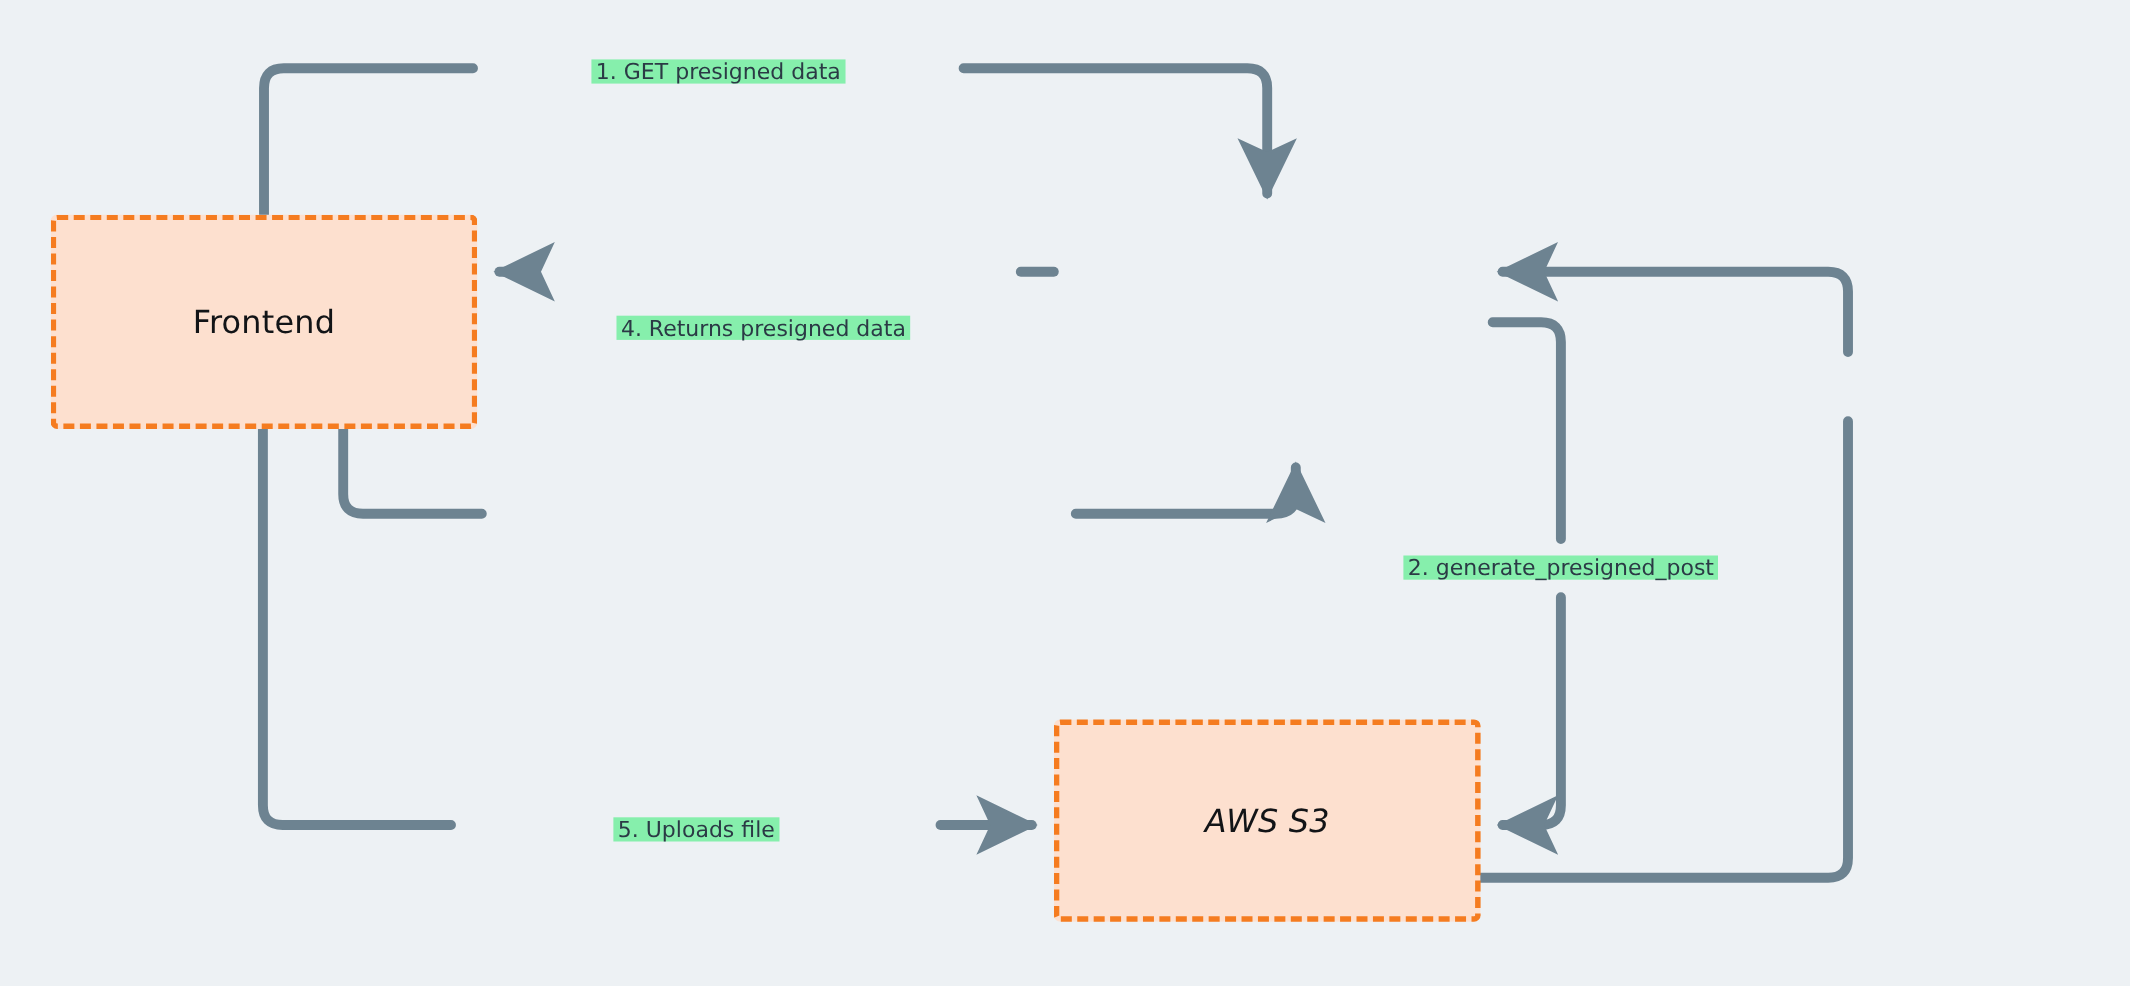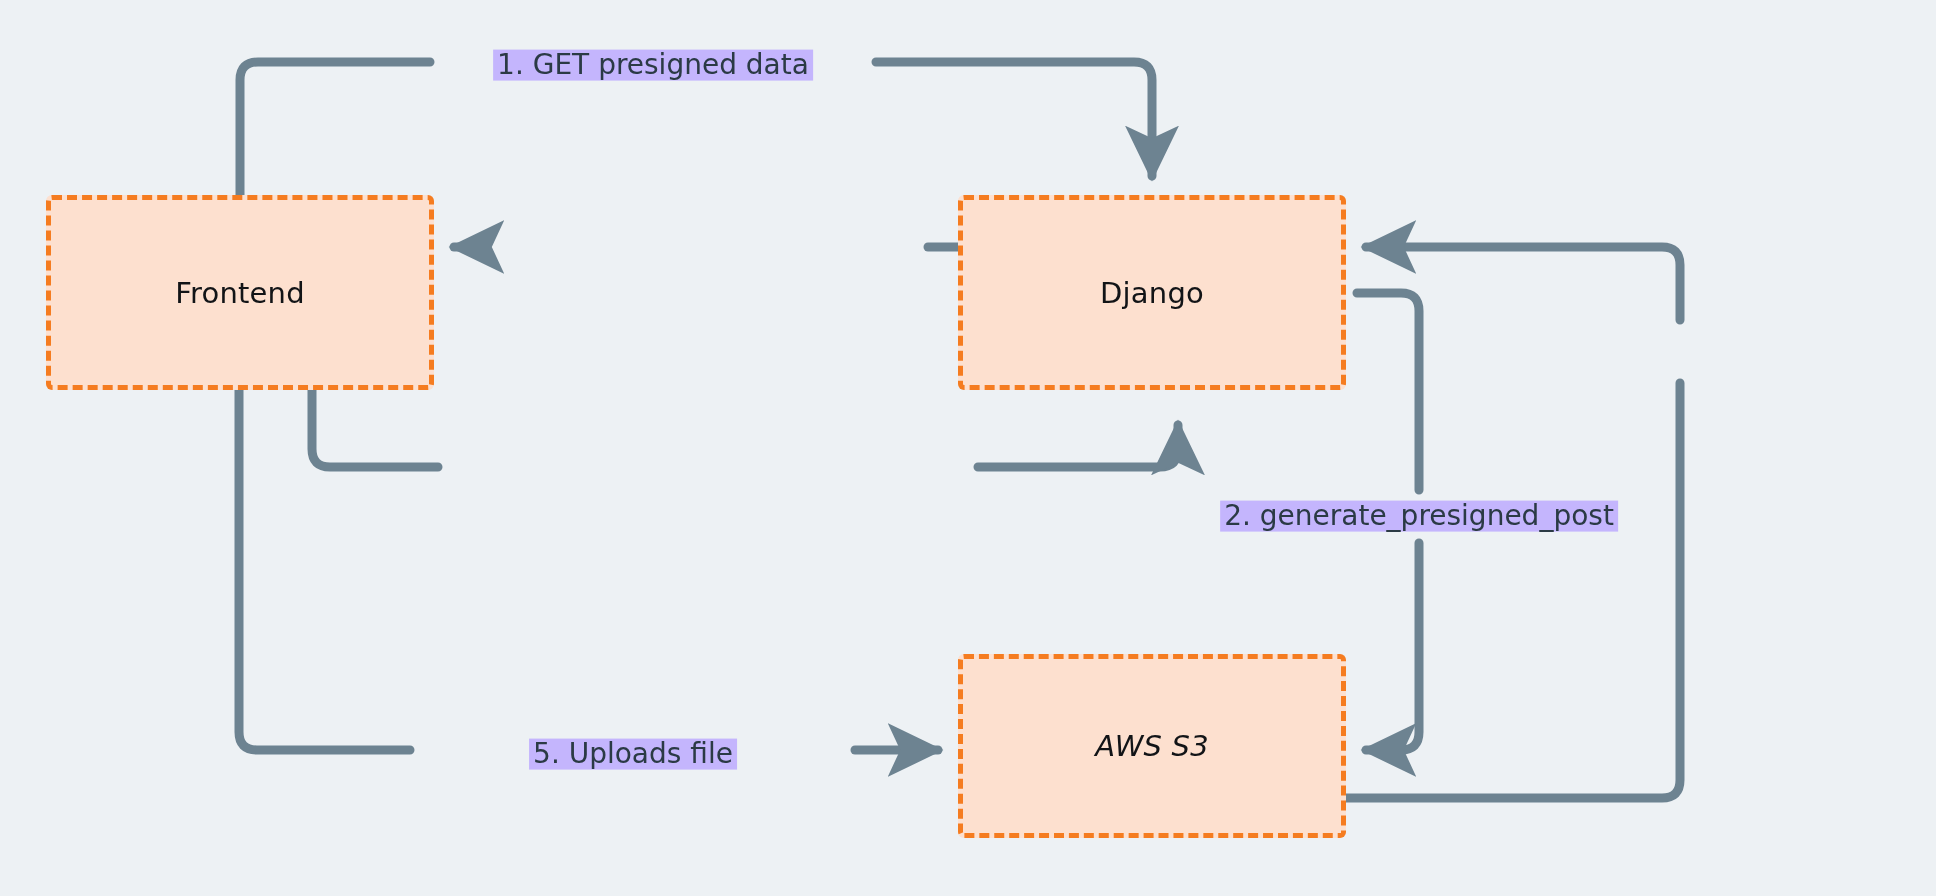--- a/index.html
+++ b/index.html
@@ -33,25 +33,25 @@
   }
   .node-label {
     font-size: 29px;
     color: #121417;
     font-family: "DejaVu Sans", sans-serif;
     letter-spacing: 0.2px;
     white-space: pre;
   }
   .edge-label {
     position: absolute;
-    font-size: 28px;
+    font-size: 20px;
     color: #2b3a45;
     font-family: "DejaVu Sans", sans-serif;
     white-space: pre;
-    background: #c4b5fd;
+    background: #86efac;
     line-height: 1.1;
     padding: 0 4px;
     transform: translate(-50%, -50%);
   }
 </style>
 </head>
 <body>
 
 <div id="canvas">
 
@@ -81,30 +81,28 @@
 
       <path d="M 312 390 L 312 449 Q 312 467 330 467 L 438 467"></path>
       <path d="M 978 467 L 1160 467 Q 1178 467 1178 449 L 1178 425" marker-end="url(#arrowhead)"></path>
     </g>
   </svg>
 
   <div class="node-box" style="left:46px; top:195px; width:388px; height:195px;">
     <span class="node-label">Frontend</span>
   </div>
 
-  <div class="node-box" style="left:958px; top:195px; width:388px; height:195px;">
-    <span class="node-label">Django</span>
-  </div>
 
   <div class="node-box" style="left:958px; top:654px; width:388px; height:184px;font-style:italic;">
     <span class="node-label">AWS S3</span>
   </div>
 
   <div class="edge-label" style="left:653px; top:65px;">1. GET presigned data</div>
 
   <div class="edge-label" style="left:1419px; top:516px;">2. generate_presigned_post</div>
 
 
+  <div class="edge-label" style="left:694px; top:298px;">4. Returns presigned data</div>
 
   <div class="edge-label" style="left:633px; top:754px;">5. Uploads file</div>
 
 
 </div>
 
 </body></html>

